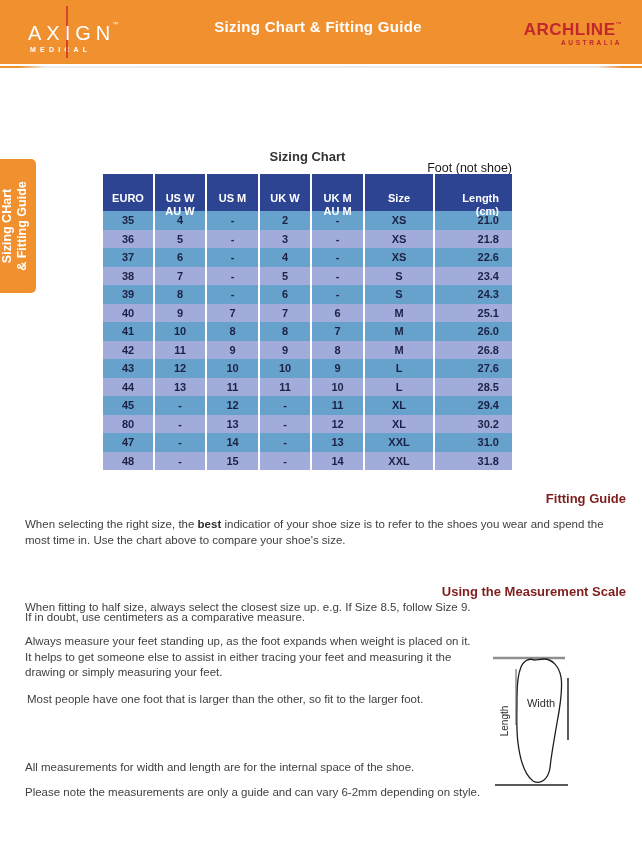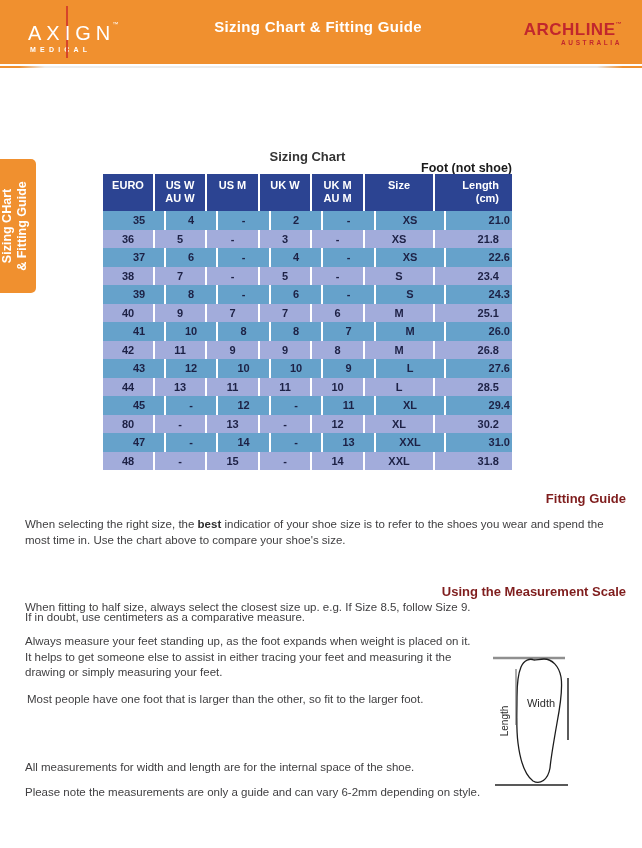--- a/index.html
+++ b/index.html
@@ -41,39 +41,39 @@
     transform:rotate(-90deg);
     color:#fff;font-weight:bold;font-size:12.5px;line-height:15px;text-align:center;
   }
   
   .table-title{
     position:absolute;left:103px;top:149px;width:409px;text-align:center;
     font-size:13px;font-weight:bold;color:#333;
   }
   .foot-note{
     position:absolute;left:103px;top:161px;width:409px;text-align:right;
-    font-size:12.5px;font-weight:bold;color:#1a1a1a;
+    font-size:12.5px;font-weight:normal;color:#1a1a1a;
   }
   
   .sizing-table{position:absolute;left:103px;top:174px;width:409px;}
   .tgrid{display:grid;grid-template-columns:50px 52px 53px 52px 53px 70px 79px;}
   .thead{background:var(--navy,#2C4492);height:37px;}
   .thead .tcell{
     color:#fff;font-size:11px;font-weight:bold;text-align:center;
-    padding-top:5px;line-height:13px;box-sizing:border-box;
+    padding-top:18px;line-height:13px;box-sizing:border-box;
   }
   .tcell{border-left:2px solid #fff;box-sizing:border-box;}
   .tcell:first-child{border-left:none;}
   .trow{height:18.5px;}
   .trow .tcell{
     font-size:11px;font-weight:bold;color:var(--ink,#1D2145);
     text-align:center;line-height:18.5px;
   }
   .tcell.col-last{text-align:right;padding-right:13px;}
-  .row-a{background:var(--row-a,#66A2CB);padding-left:11px;}
+  .row-a{background:var(--row-a,#66A2CB);}
   .row-b{background:var(--row-b,#A2ACDB);}
   
   .sec-heading{
     position:absolute;left:12px;width:614px;text-align:right;
     font-size:13px;font-weight:bold;color:#7f1d1d;
   }
   .para{
     position:absolute;left:25px;font-size:11.5px;line-height:15.5px;color:#414042;
   }
   .para b{color:#2e2e2f;}

